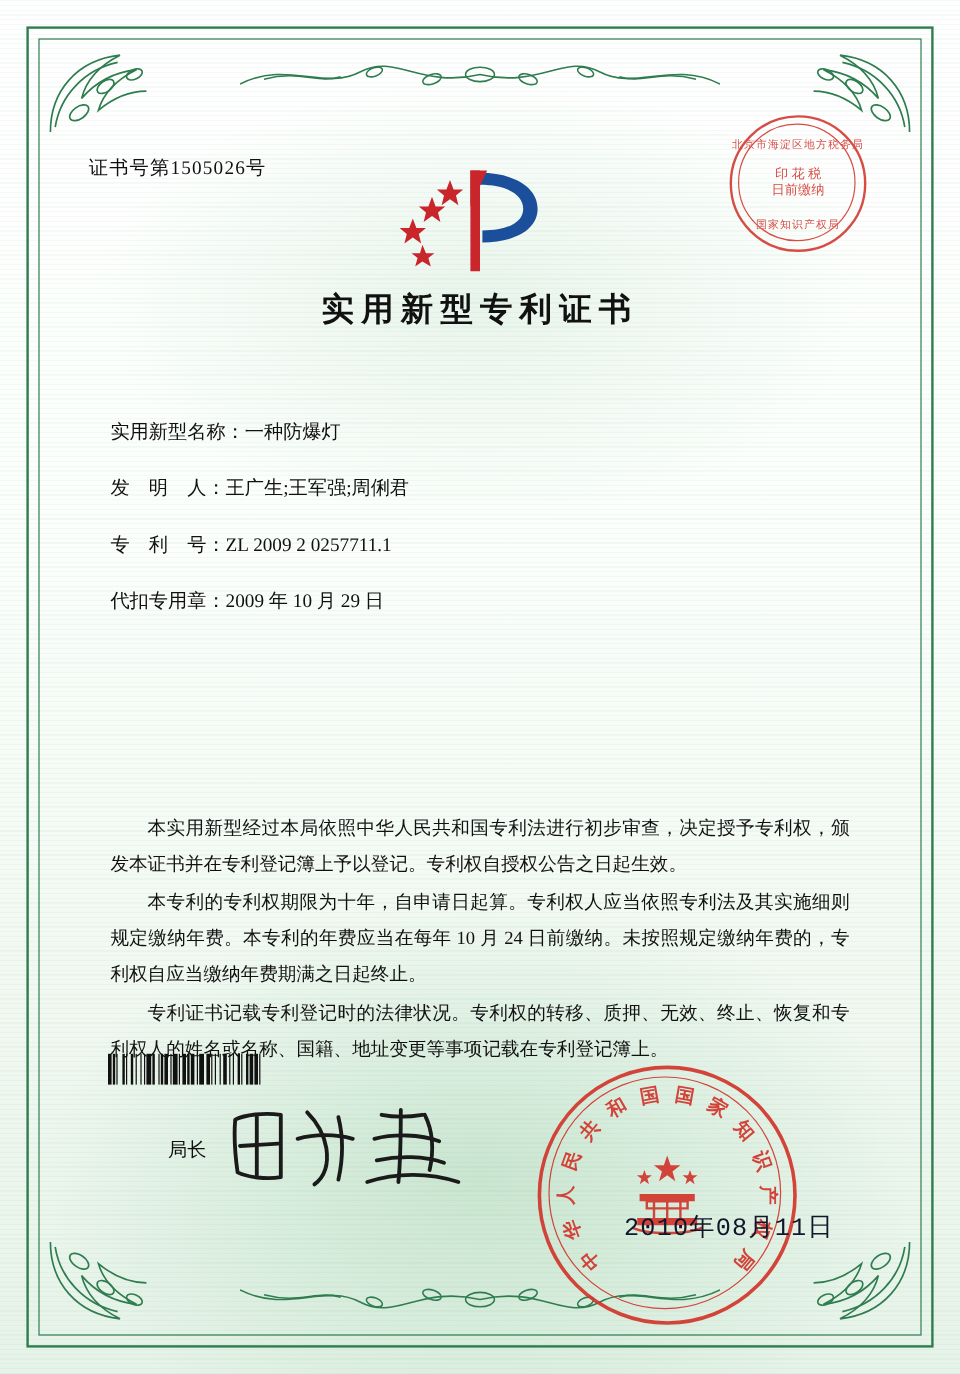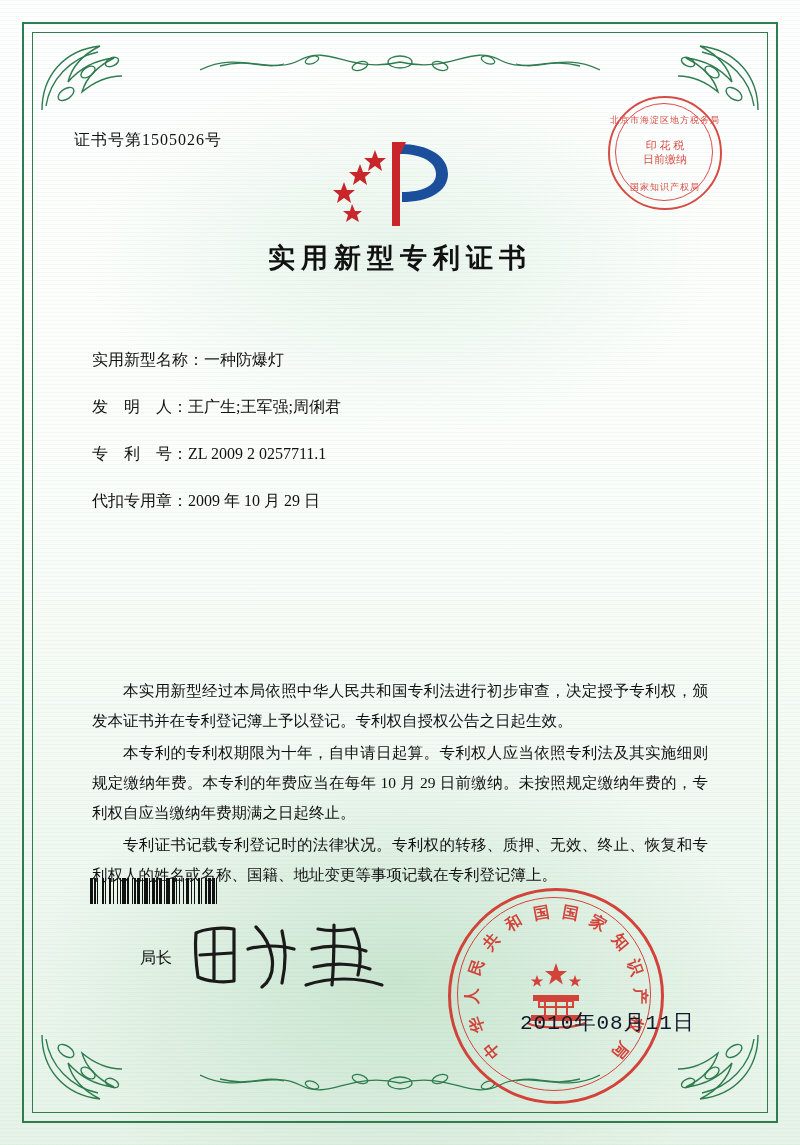--- a/index.html
+++ b/index.html
@@ -365,21 +365,21 @@
     <div class="field-row">
       <span class="field-label">专　利　号：</span><span class="field-value">ZL 2009 2 0257711.1</span>
     </div>
     <div class="field-row">
       <span class="field-label">代扣专用章：</span><span class="field-value">2009 年 10 月 29 日</span>
     </div>
   </div>
 
   <div class="body-text">
     <p>本实用新型经过本局依照中华人民共和国专利法进行初步审查，决定授予专利权，颁发本证书并在专利登记簿上予以登记。专利权自授权公告之日起生效。</p>
-    <p>本专利的专利权期限为十年，自申请日起算。专利权人应当依照专利法及其实施细则规定缴纳年费。本专利的年费应当在每年 10 月 29 日前缴纳。未按照规定缴纳年费的，专利权自应当缴纳年费期满之日起终止。</p>
+    <p>本专利的专利权期限为十年，自申请日起算。专利权人应当依照专利法及其实施细则规定缴纳年费。本专利的年费应当在每年 10 月 24 日前缴纳。未按照规定缴纳年费的，专利权自应当缴纳年费期满之日起终止。</p>
     <p>专利证书记载专利登记时的法律状况。专利权的转移、质押、无效、终止、恢复和专利权人的姓名或名称、国籍、地址变更等事项记载在专利登记簿上。</p>
   </div>
 
   <div class="barcode">
       <i style="width: 3.15px; background: rgb(17, 17, 17);"></i>
       <i style="width: 1.05px; background: transparent;"></i>
       <i style="width: 2.1px; background: rgb(17, 17, 17);"></i>
       <i style="width: 1.05px; background: transparent;"></i>
       <i style="width: 1.05px; background: rgb(17, 17, 17);"></i>
       <i style="width: 3.15px; background: transparent;"></i>

